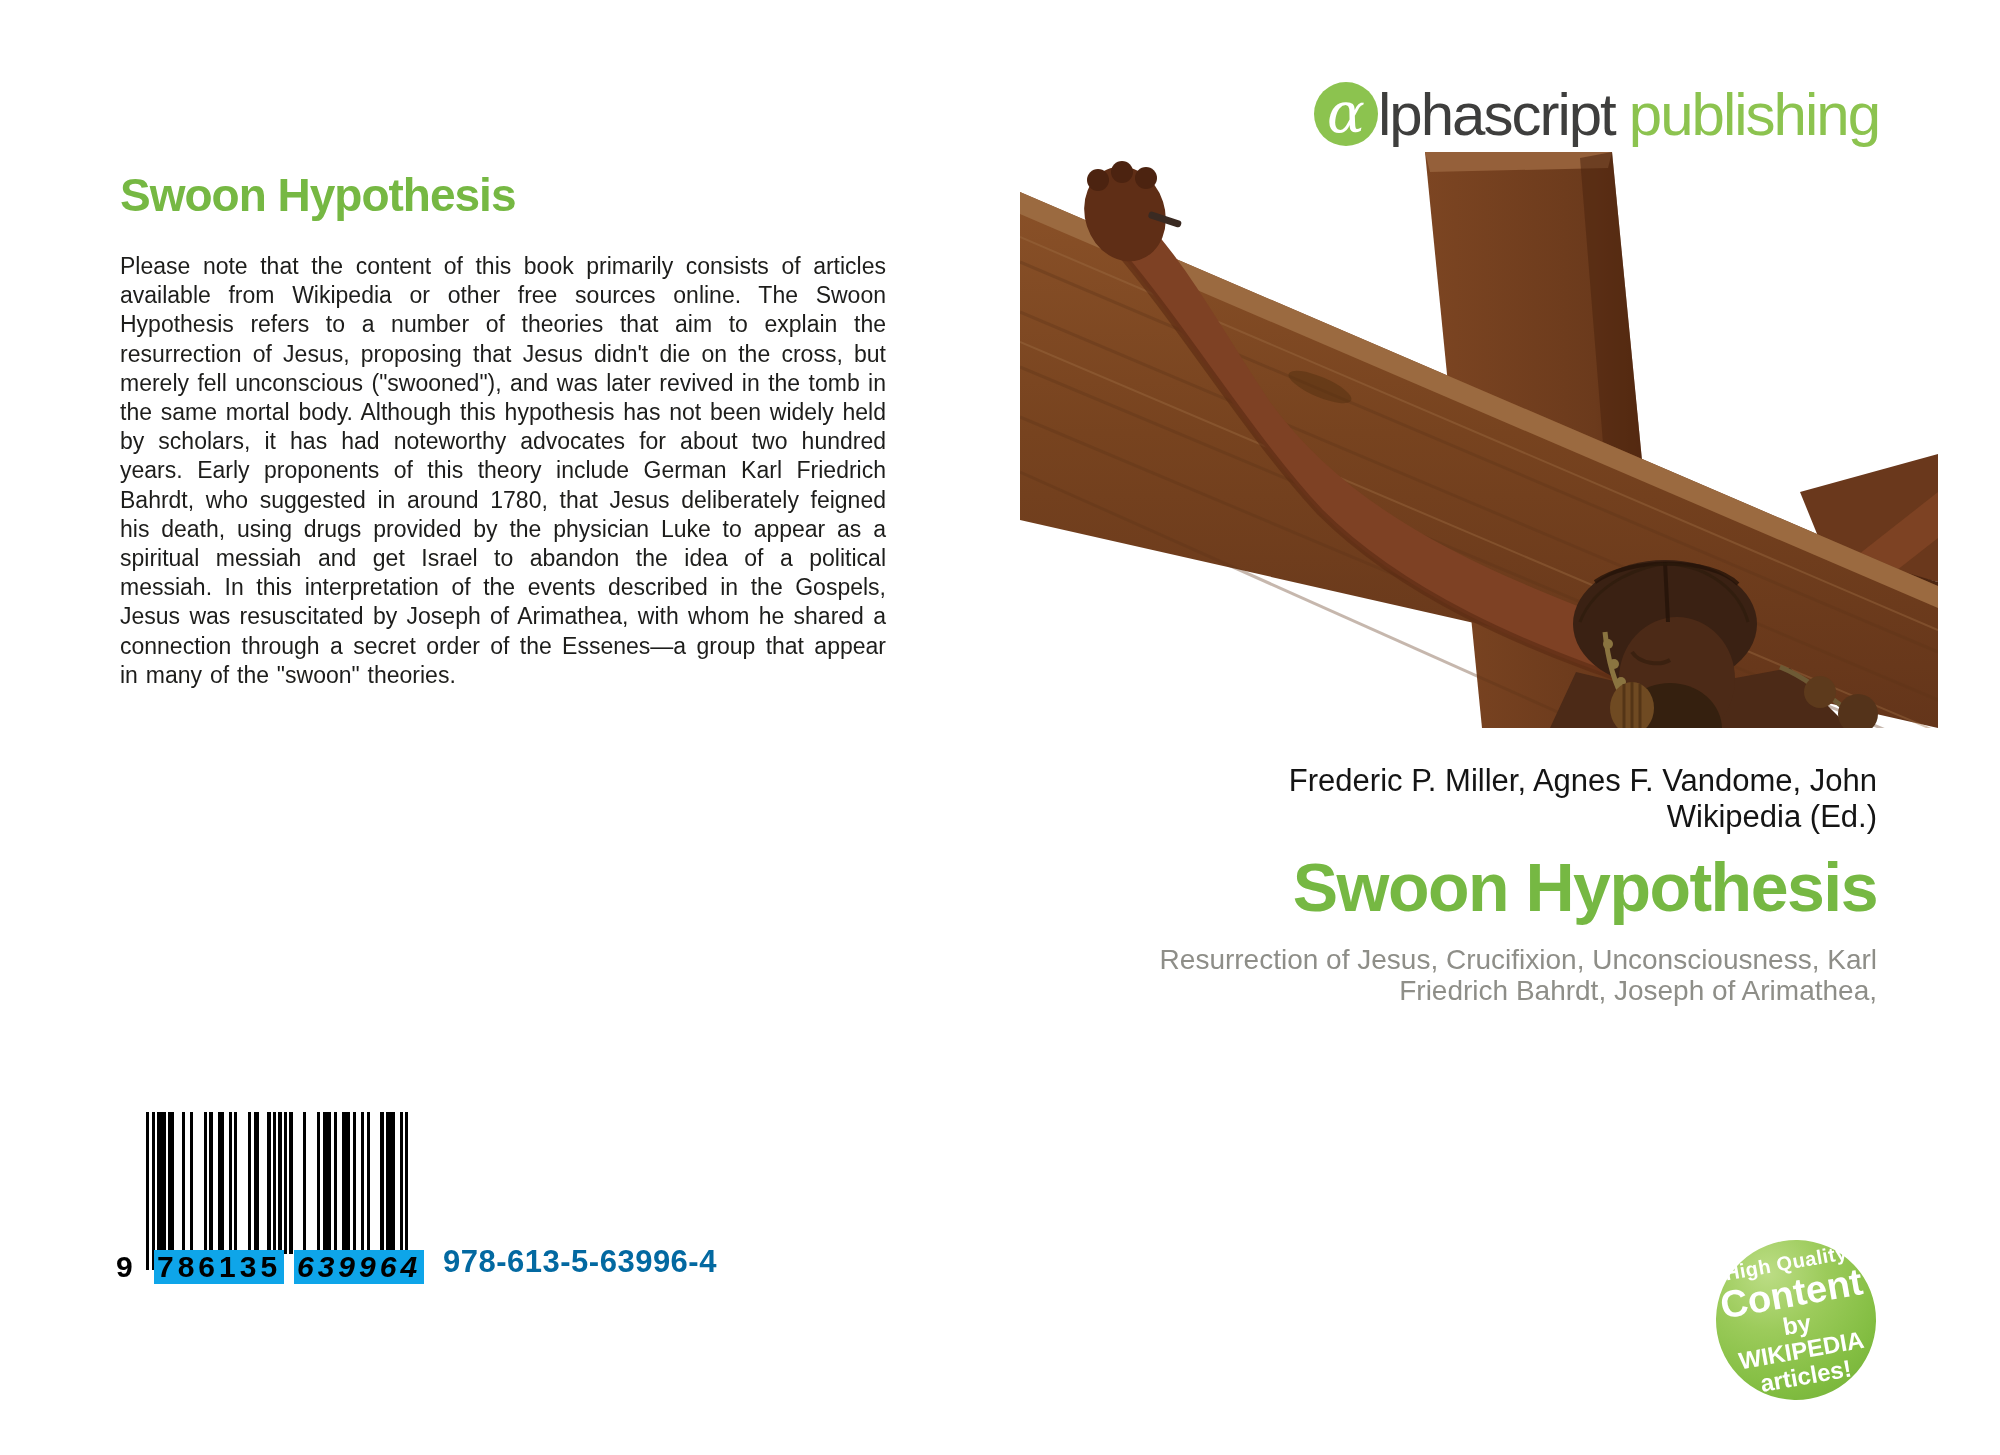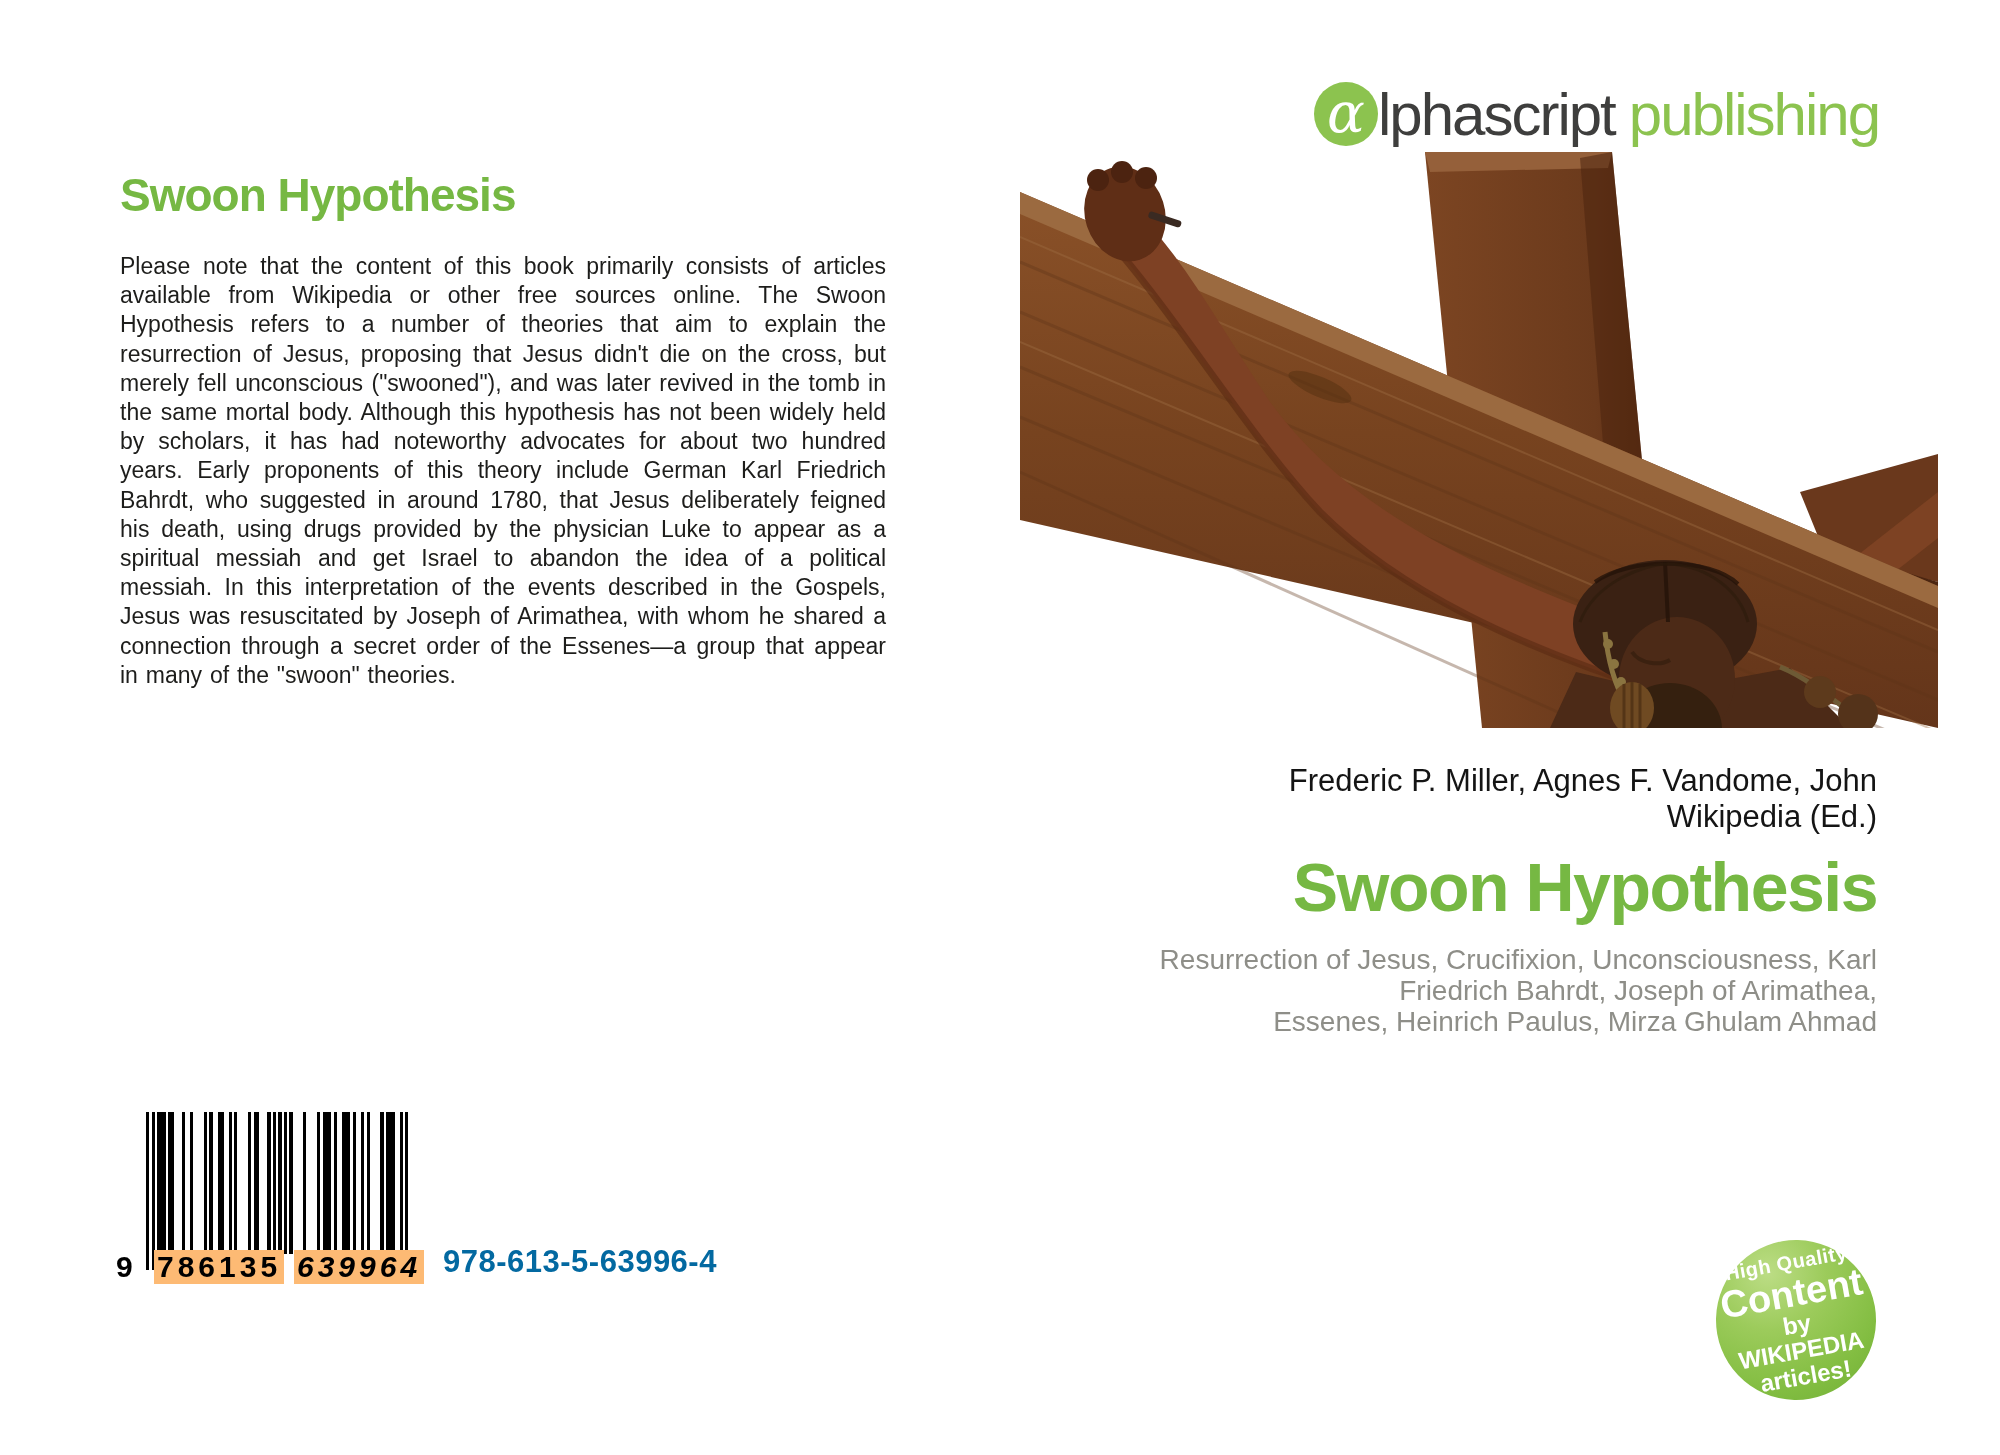--- a/index.html
+++ b/index.html
@@ -21,21 +21,21 @@
   }
 
   .barcode { position:absolute; left:146px; top:1112px; width:262px; height:172px; }
   .barcode .bar { position:absolute; top:0; background:#000; }
   .barcode-digit-lead {
     position:absolute; left:-30px; top:138px;
     font-size:30px; font-weight:bold; color:#000;
   }
   .barcode-group {
     position:absolute; top:138px; font-size:30px; font-weight:bold; color:#000;
-    letter-spacing:4px; background:#fdba74; padding:0 3px;
+    letter-spacing:4px; background:#0ea5e9; padding:0 3px;
   }
   .barcode-group.g1 { left:8px; }
   .barcode-group.g2 { left:148px;font-style:italic; }
   .isbn-text {
     position:absolute; left:443px; top:1244px;
     font-size:31px; font-weight:bold; color:#0369a1; letter-spacing:0.5px;
   }
 
   
   .logo { position:absolute; left:1314px; top:76px; height:76px; display:flex; align-items:center; }
@@ -227,21 +227,20 @@
     <div class="authors">
       <div>Frederic P. Miller, Agnes F. Vandome, John</div>
       <div>Wikipedia (Ed.)</div>
     </div>
 
     <div class="front-title">Swoon Hypothesis</div>
 
     <div class="front-subtitle">
       <div>Resurrection of Jesus, Crucifixion, Unconsciousness, Karl</div>
       <div>Friedrich Bahrdt, Joseph of Arimathea,</div>
-      <div>Essenes, Heinrich Paulus, Mirza Ghulam Ahmad</div>
     </div>
 
     <div class="badge">
       <div class="badge-l1">High Quality</div>
       <div class="badge-l2">Content</div>
       <div class="badge-l3">by WIKIPEDIA</div>
       <div class="badge-l4">articles!</div>
     </div>
 
   </div>

